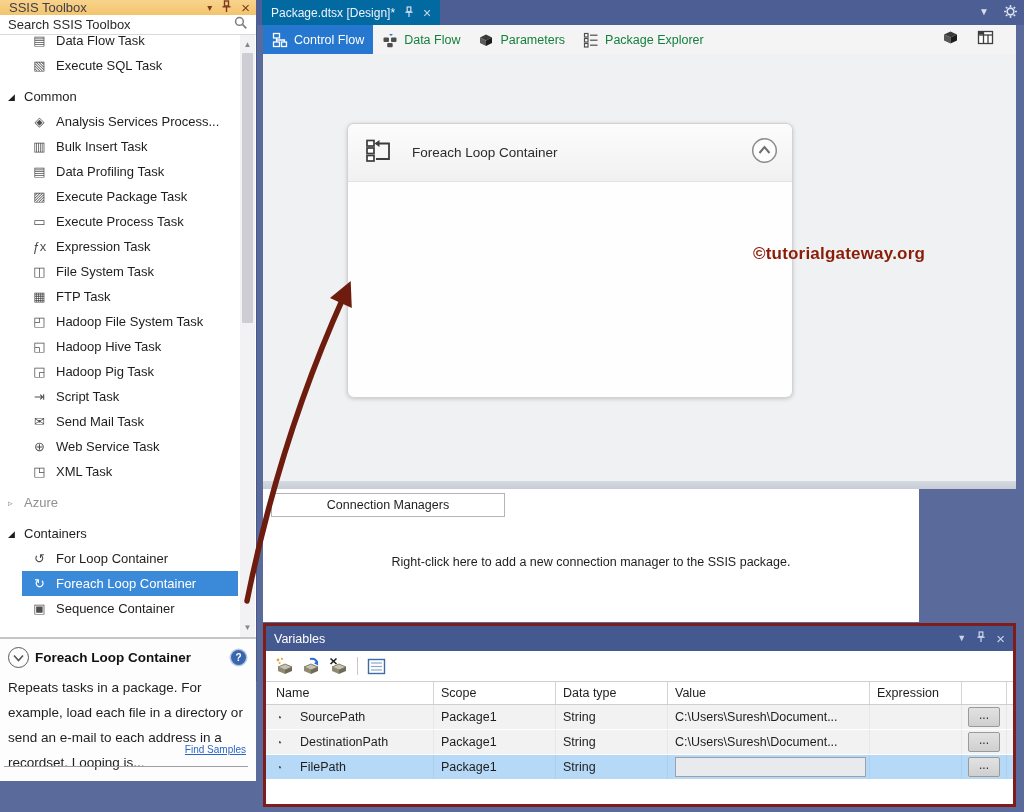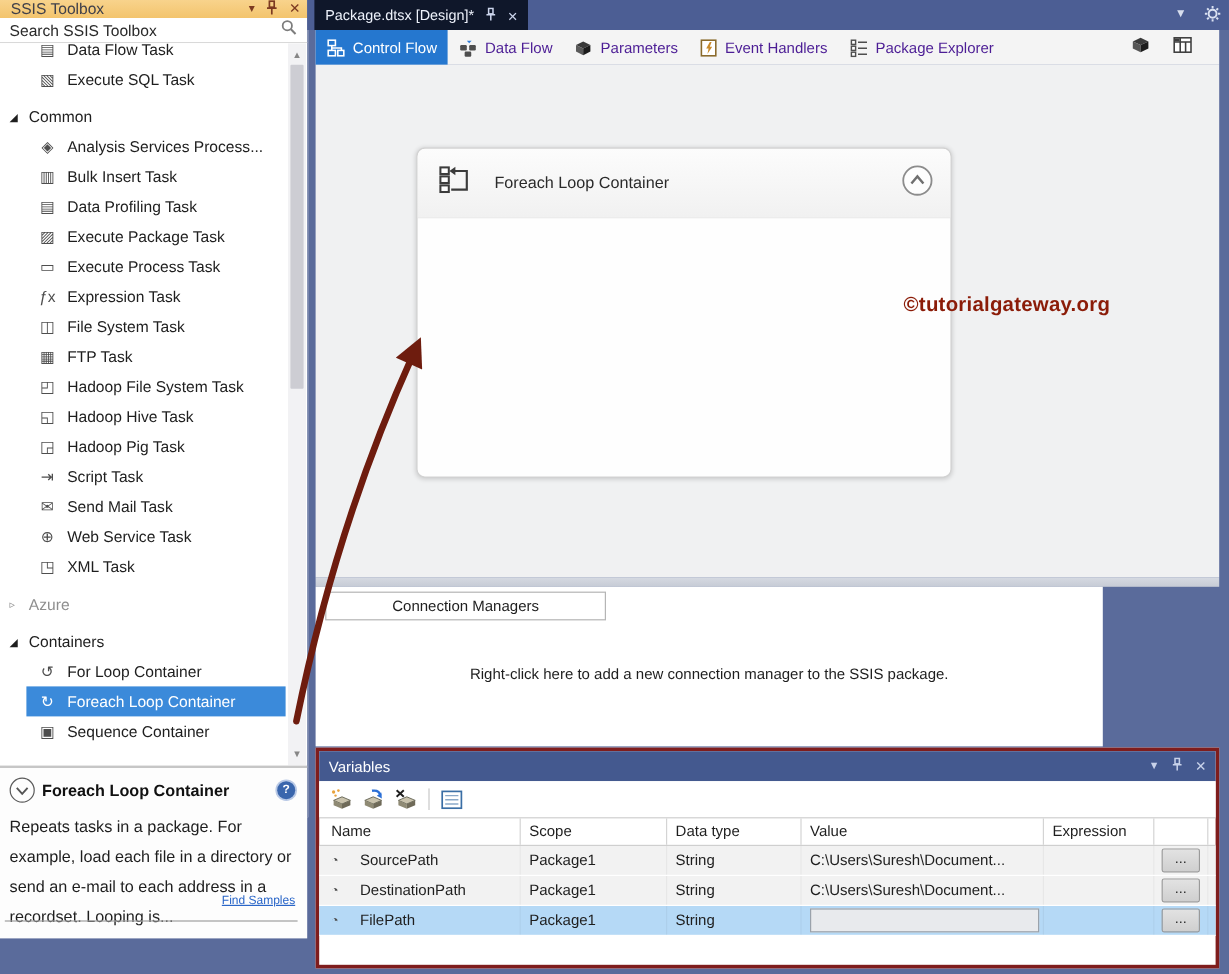--- a/index.html
+++ b/index.html
@@ -33,27 +33,27 @@
   .tb-desc{flex:1;border-top:2px solid #c6c6c6;padding:8px 10px 6px 8px;background:#fdfdfd;position:relative}
   .tb-desc .hd{display:flex;align-items:center;gap:6px}
   .circ-chev{width:19px;height:19px;border:1.5px solid #5a5a5a;border-radius:50%;display:flex;align-items:center;justify-content:center;flex:0 0 19px}
   .tb-desc .hd .ttl{font-size:13.5px;font-weight:bold;color:#111;flex:1}
   .help{width:15px;height:15px;border-radius:50%;background:#3a66ad;color:#fff;font-size:10px;font-weight:bold;display:flex;align-items:center;justify-content:center;box-shadow:0 0 0 1.5px #b9c9e6}
   .tb-desc .body{margin-top:7px;font-size:13.5px;line-height:25px;color:#1e1e1e}
   .tb-desc .link{position:absolute;right:10px;bottom:26px;font-size:10px;color:#2a66c8;text-decoration:underline;cursor:pointer}
   .tb-desc .bline{position:absolute;left:4px;right:8px;bottom:14px;border-bottom:1px solid #9f9f9f}
   
   #doctabbar{position:absolute;left:256px;top:0;width:768px;height:25px;background:#4c5e94}
-  #doctab{position:absolute;left:6px;top:0;height:25px;background:#0f172a;display:flex;align-items:center;gap:9px;padding:0 9px;color:#eef2fb;font-size:12px}
+  #doctab{position:absolute;left:6px;top:0;height:25px;background:#0369a1;display:flex;align-items:center;gap:9px;padding:0 9px;color:#eef2fb;font-size:12px}
   #doctab .pin,#doctab .x{color:#ccd5ec;cursor:pointer;line-height:1}
   #doc-dd{position:absolute;left:723px;top:6px;color:#d7deee;font-size:10px;cursor:pointer}
   #doc-gear{position:absolute;left:747px;top:4px;cursor:pointer}
   
   #designertabs{position:absolute;left:263px;top:25px;width:753px;height:29px;background:#f4f4f4;display:flex;align-items:stretch}
-  .dtab{display:flex;align-items:center;gap:6px;padding:0 9px;font-size:12.5px;color:#4c1d95;cursor:pointer}
+  .dtab{display:flex;align-items:center;gap:6px;padding:0 9px;font-size:12.5px;color:#15803d;cursor:pointer}
   .dtab.active{background:#2577cf;color:#fff}
   .dtab svg{display:block}
   #strip-icons{position:absolute;right:22px;top:0;height:29px;display:flex;align-items:center;gap:18px}
   
   #surface{position:absolute;left:263px;top:54px;width:753px;height:427px;background:#f0f1f2}
   #feloop{position:absolute;left:84px;top:69px;width:444px;height:273px;background:#fefefe;border:1px solid #d2d2d2;border-radius:7px;box-shadow:0 1px 4px rgba(0,0,0,.18)}
   #feloop .hd{height:57px;background:linear-gradient(#fcfcfc,#f1f1f1);border-bottom:1px solid #e2e2e2;border-radius:7px 7px 0 0;display:flex;align-items:center;padding:0 14px 0 17px}
   #feloop .hd .ttl{font-size:13.5px;color:#2b2b2b;margin-left:19px;flex:1}
   #watermark{position:absolute;left:490px;top:190px;font-size:17px;font-weight:bold;color:#8b1c08;letter-spacing:.2px}
   
@@ -302,29 +302,20 @@
   </div>
   <div class="dtab">
     <span>
       <svg width="16" height="16" viewBox="0 0 16 16">
           <polygon points="8,2.5 14,5.5 8,8.5 2,5.5" fill="#3a3a3a"></polygon>
           <polygon points="2,5.5 8,8.5 8,14 2,11" fill="#5a5a5a"></polygon>
           <polygon points="14,5.5 8,8.5 8,14 14,11" fill="#1c1c1c"></polygon>
         </svg>
     </span>
     <span>Parameters</span>
-  </div>
-  <div class="dtab">
-    <span>
-      <svg width="15" height="16" viewBox="0 0 15 16">
-          <rect x="1.5" y="1.5" width="12" height="13" fill="#fff" stroke="#8a6a2a" stroke-width="1.3"></rect>
-          <polygon points="8.5,3 5.5,8.5 7.5,8.5 6.5,13 10.5,7 8.5,7 10,3" fill="#c98a2a"></polygon>
-        </svg>
-    </span>
-    <span>Event Handlers</span>
   </div>
   <div class="dtab">
     <span>
       <svg width="16" height="16" viewBox="0 0 16 16">
           <g stroke="#4e4e4e" fill="#fff" stroke-width="1.2">
             <rect x="1.5" y="1.5" width="3.5" height="3.5"></rect>
             <rect x="1.5" y="6.5" width="3.5" height="3.5"></rect>
             <rect x="1.5" y="11.5" width="3.5" height="3.5"></rect>
             <line x1="7" y1="3.2" x2="14.5" y2="3.2"></line>
             <line x1="7" y1="8.2" x2="14.5" y2="8.2"></line>

